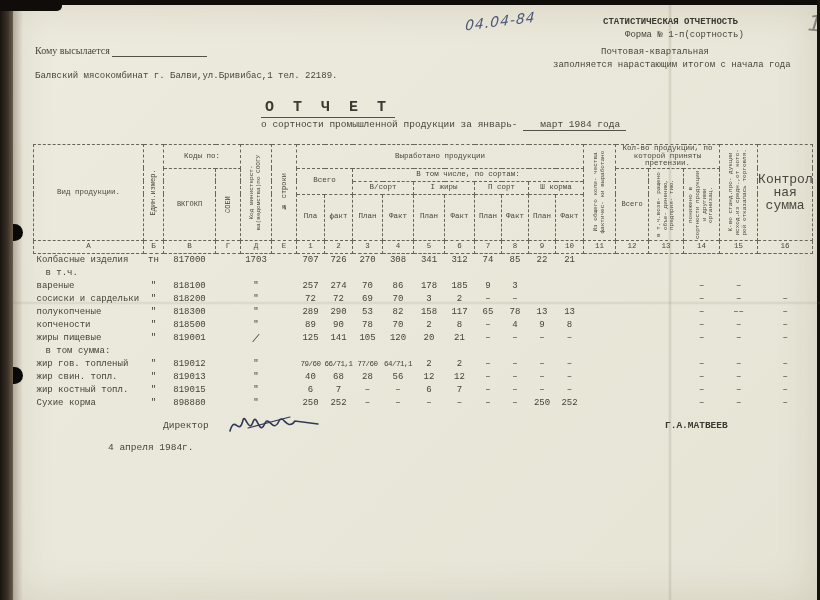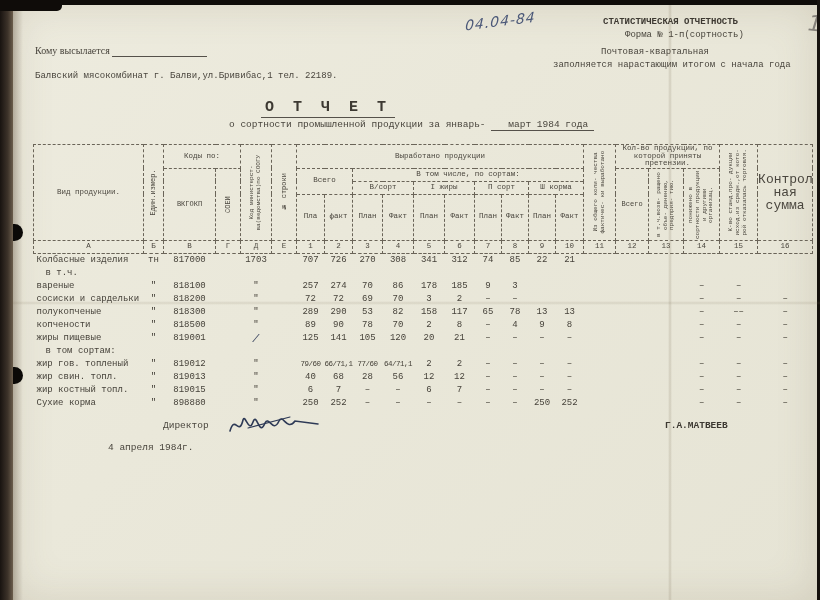--- a/index.html
+++ b/index.html
@@ -75,21 +75,21 @@
   <div class="typed" style="left:588px;top:42px;font-size:9px;">Почтовая-квартальная</div>
   <div class="typed" style="left:540px;top:55px;font-size:9px;">заполняется нарастающим итогом с начала года</div>
 
   <div class="typed" style="left:22px;top:40px;font-size:10px;font-family:Liberation Serif, serif;">
     <span>Кому высылается</span>
     <span class="u">&nbsp;&nbsp;&nbsp;&nbsp;&nbsp;&nbsp;&nbsp;&nbsp;&nbsp;&nbsp;&nbsp;&nbsp;&nbsp;&nbsp;&nbsp;&nbsp;&nbsp;&nbsp;&nbsp;&nbsp;&nbsp;&nbsp;&nbsp;&nbsp;&nbsp;&nbsp;&nbsp;&nbsp;&nbsp;&nbsp;&nbsp;&nbsp;&nbsp;&nbsp;&nbsp;&nbsp;&nbsp;&nbsp;</span>
   </div>
   <div class="typed" style="left:22px;top:66px;font-size:9px;">Балвский мясокомбинат г. Балви,ул.Бривибас,1 тел. 22189.</div>
 
   <div class="typed bold u" style="left:248px;top:94px;font-size:15px;letter-spacing:5px;padding:0 4px 1px 4px;">О Т Ч Е Т</div>
-  <div class="typed" style="left:216px;top:114px;font-size:9.5px;">
+  <div class="typed" style="left:248px;top:114px;font-size:9.5px;">
     <span>о сортности промышленной продукции за январь-</span>
     <span class="u">&nbsp;&nbsp;&nbsp;<span>март    1984 года</span>&nbsp;</span>
   </div>
 
   <table class="report">
     <colgroup>
       <col style="width:110px">
         <col style="width:20px">
         <col style="width:52px">
         <col style="width:25px">
@@ -356,21 +356,21 @@
           <td>–</td>
           <td>–</td>
           <td></td>
           <td></td>
           <td></td>
           <td>–</td>
           <td>–</td>
           <td>–</td>
         </tr>
         <tr>
-          <td class="lbl" style="padding-left: 12px;">в том сортам:</td>
+          <td class="lbl" style="padding-left: 12px;">в том сумма:</td>
           <td></td>
           <td></td>
           <td></td>
           <td></td>
           <td></td>
           <td></td>
           <td></td>
           <td></td>
           <td></td>
           <td></td>

